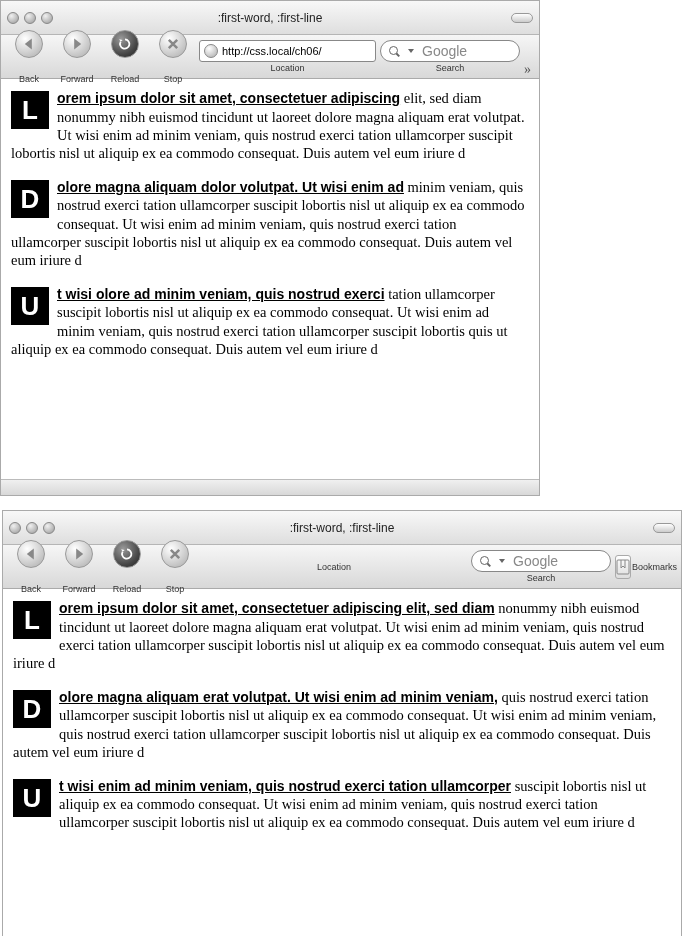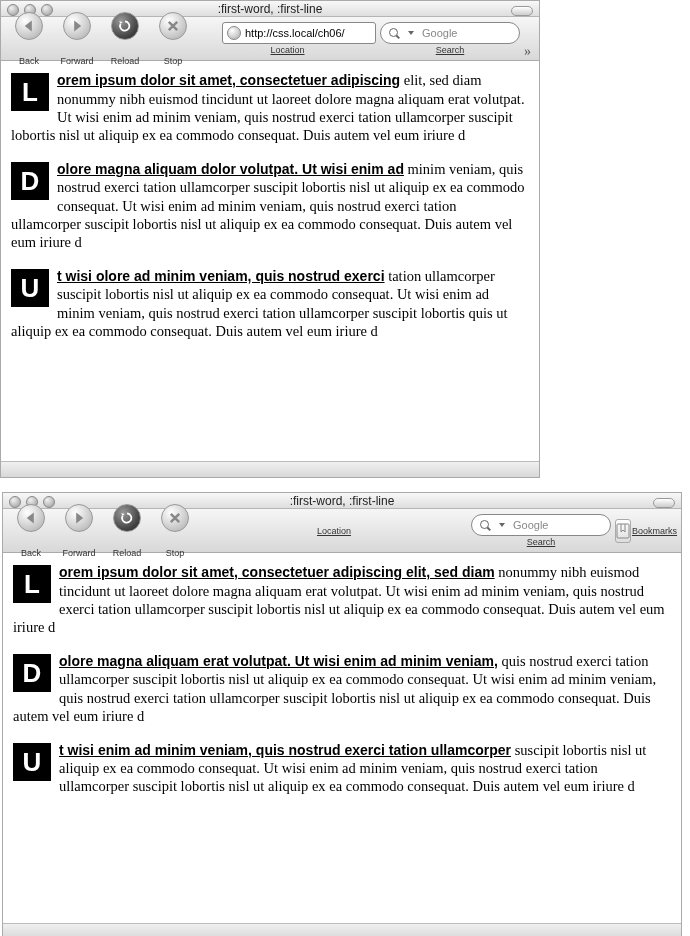--- a/index.html
+++ b/index.html
@@ -9,25 +9,25 @@
       padding: 0;
     }
     .browser {
       border: 1px solid #aaa;
       margin: 0 0 14px 0;
       background: #fff;
     }
     .browser-1 { width: 540px; }
     .browser-2 { width: 680px; margin-left: 2px; }
     .titlebar {
-      height: 16px;
+      height: 34px;
       background: linear-gradient(to bottom, #f8f8f8, #dedede);
       border-bottom: 1px solid #b5b5b5;
       display: flex;
-      align-items: flex-end;
+      align-items: center;
       position: relative;
       padding: 0 6px;
     }
     .traffic-lights {
       display: flex;
       gap: 5px;
       align-items: center;
     }
     .traffic-light {
       width: 12px;
@@ -105,54 +105,52 @@
       border: 1px solid #888;
       border-radius: 3px;
       display: flex;
       align-items: center;
       padding: 0 4px;
       gap: 4px;
       font-family: 'Lucida Grande', Arial, sans-serif;
       font-size: 11px;
       overflow: hidden;
       white-space: nowrap;
-      margin-left: 23px;
     }
     .globe {
       width: 14px;
       height: 14px;
       border-radius: 50%;
       background: radial-gradient(circle at 35% 30%, #fff, #aaa);
       border: 1px solid #888;
       flex-shrink: 0;
     }
     .section-label {
       font-family: 'Lucida Grande', Arial, sans-serif;
       font-size: 9px;
       color: #333;
       text-align: center;
-      text-decoration: underline;
     }
     .search-section {
       width: 140px;
       display: flex;
       flex-direction: column;
       gap: 1px;
     }
     .search-bar {
       height: 22px;
       background: #fff;
       border: 1px solid #888;
       border-radius: 11px;
       display: flex;
       align-items: center;
       padding: 0 8px;
       gap: 8px;
       font-family: 'Lucida Grande', Arial, sans-serif;
-      font-size: 11px;
+      font-size: 14px;
       color: #888;
     }
     .mag {
       width: 11px; height: 11px; position: relative; flex-shrink: 0;
     }
     .mag::before {
       content: ''; position: absolute; width: 7px; height: 7px;
       border: 1.5px solid #666; border-radius: 50%; left: 0; top: 0;
     }
     .mag::after {

